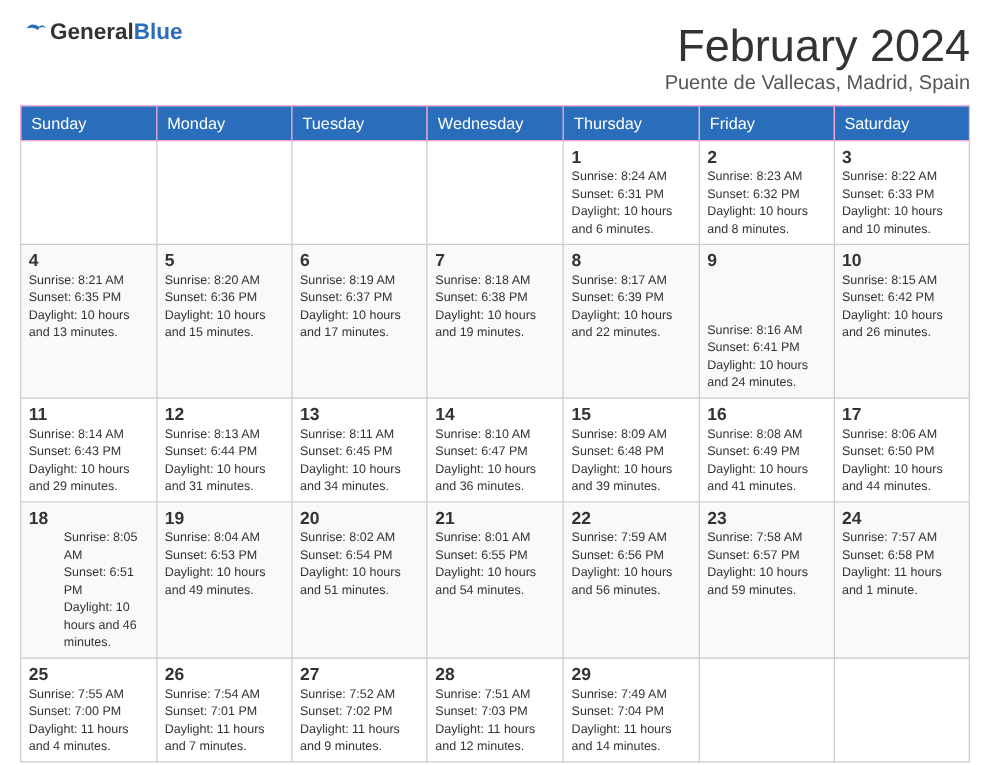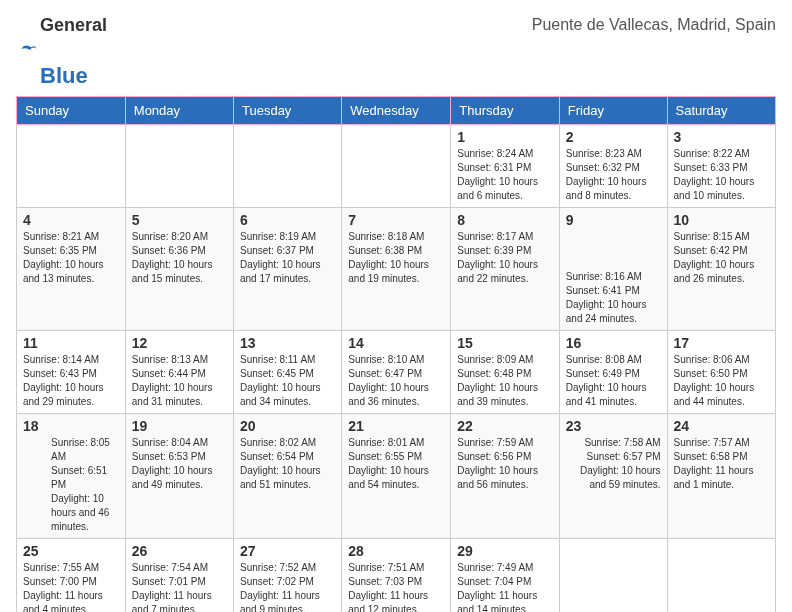--- a/index.html
+++ b/index.html
@@ -16,31 +16,30 @@
       justify-content: space-between;
       margin-bottom: 8px;
     }
     .logo {
       display: flex;
       align-items: center;
       gap: 2px;
     }
     .logo-text {
       display: flex;
-      flex-direction: column;
+      flex-direction: row;
       line-height: 1.1;
-      gap: 28px;
     }
     .logo-general {
       font-size: 18px;
       font-weight: bold;
       color: #333;
     }
     .logo-blue {
-      font-size: 22px;
+      font-size: 18px;
       font-weight: bold;
       color: #2a6ebb;
     }
     .logo-icon {
       width: 20px;
       height: 20px;
       margin-left: 2px;
     }
     .title-section {
       text-align: right;
@@ -122,20 +121,21 @@
   <div class="logo">
     <svg class="logo-icon" viewBox="0 0 30 30">
       <path d="M5 10 Q10 2 20 8 Q25 4 28 10 Q22 6 18 12 Q14 8 5 10Z" fill="#2a6ebb"></path>
     </svg>
     <div class="logo-text">
       <span class="logo-general">General</span>
       <span class="logo-blue">Blue</span>
     </div>
   </div>
   <div class="title-section">
+    <div class="main-title">February 2024</div>
     <div class="subtitle">Puente de Vallecas, Madrid, Spain</div>
   </div>
 </div>
 
 <table class="calendar">
   <thead>
     <tr>
     <th>Sunday</th>
         <th>Monday</th>
         <th>Tuesday</th>
@@ -284,21 +284,21 @@
 Daylight: 10 hours and 54 minutes.</div>
         </td>
         <td>
           <span class="day-num">22</span>
           <div class="day-info" style="white-space: pre-line;">Sunrise: 7:59 AM
 Sunset: 6:56 PM
 Daylight: 10 hours and 56 minutes.</div>
         </td>
         <td>
           <span class="day-num">23</span>
-          <div class="day-info" style="white-space: pre-line; text-align: right;">Sunrise: 7:58 AM
+          <div class="day-info" style="white-space: pre-line;">Sunrise: 7:58 AM
 Sunset: 6:57 PM
 Daylight: 10 hours and 59 minutes.</div>
         </td>
         <td>
           <span class="day-num">24</span>
           <div class="day-info" style="white-space: pre-line;">Sunrise: 7:57 AM
 Sunset: 6:58 PM
 Daylight: 11 hours and 1 minute.</div>
         </td>
       </tr>

